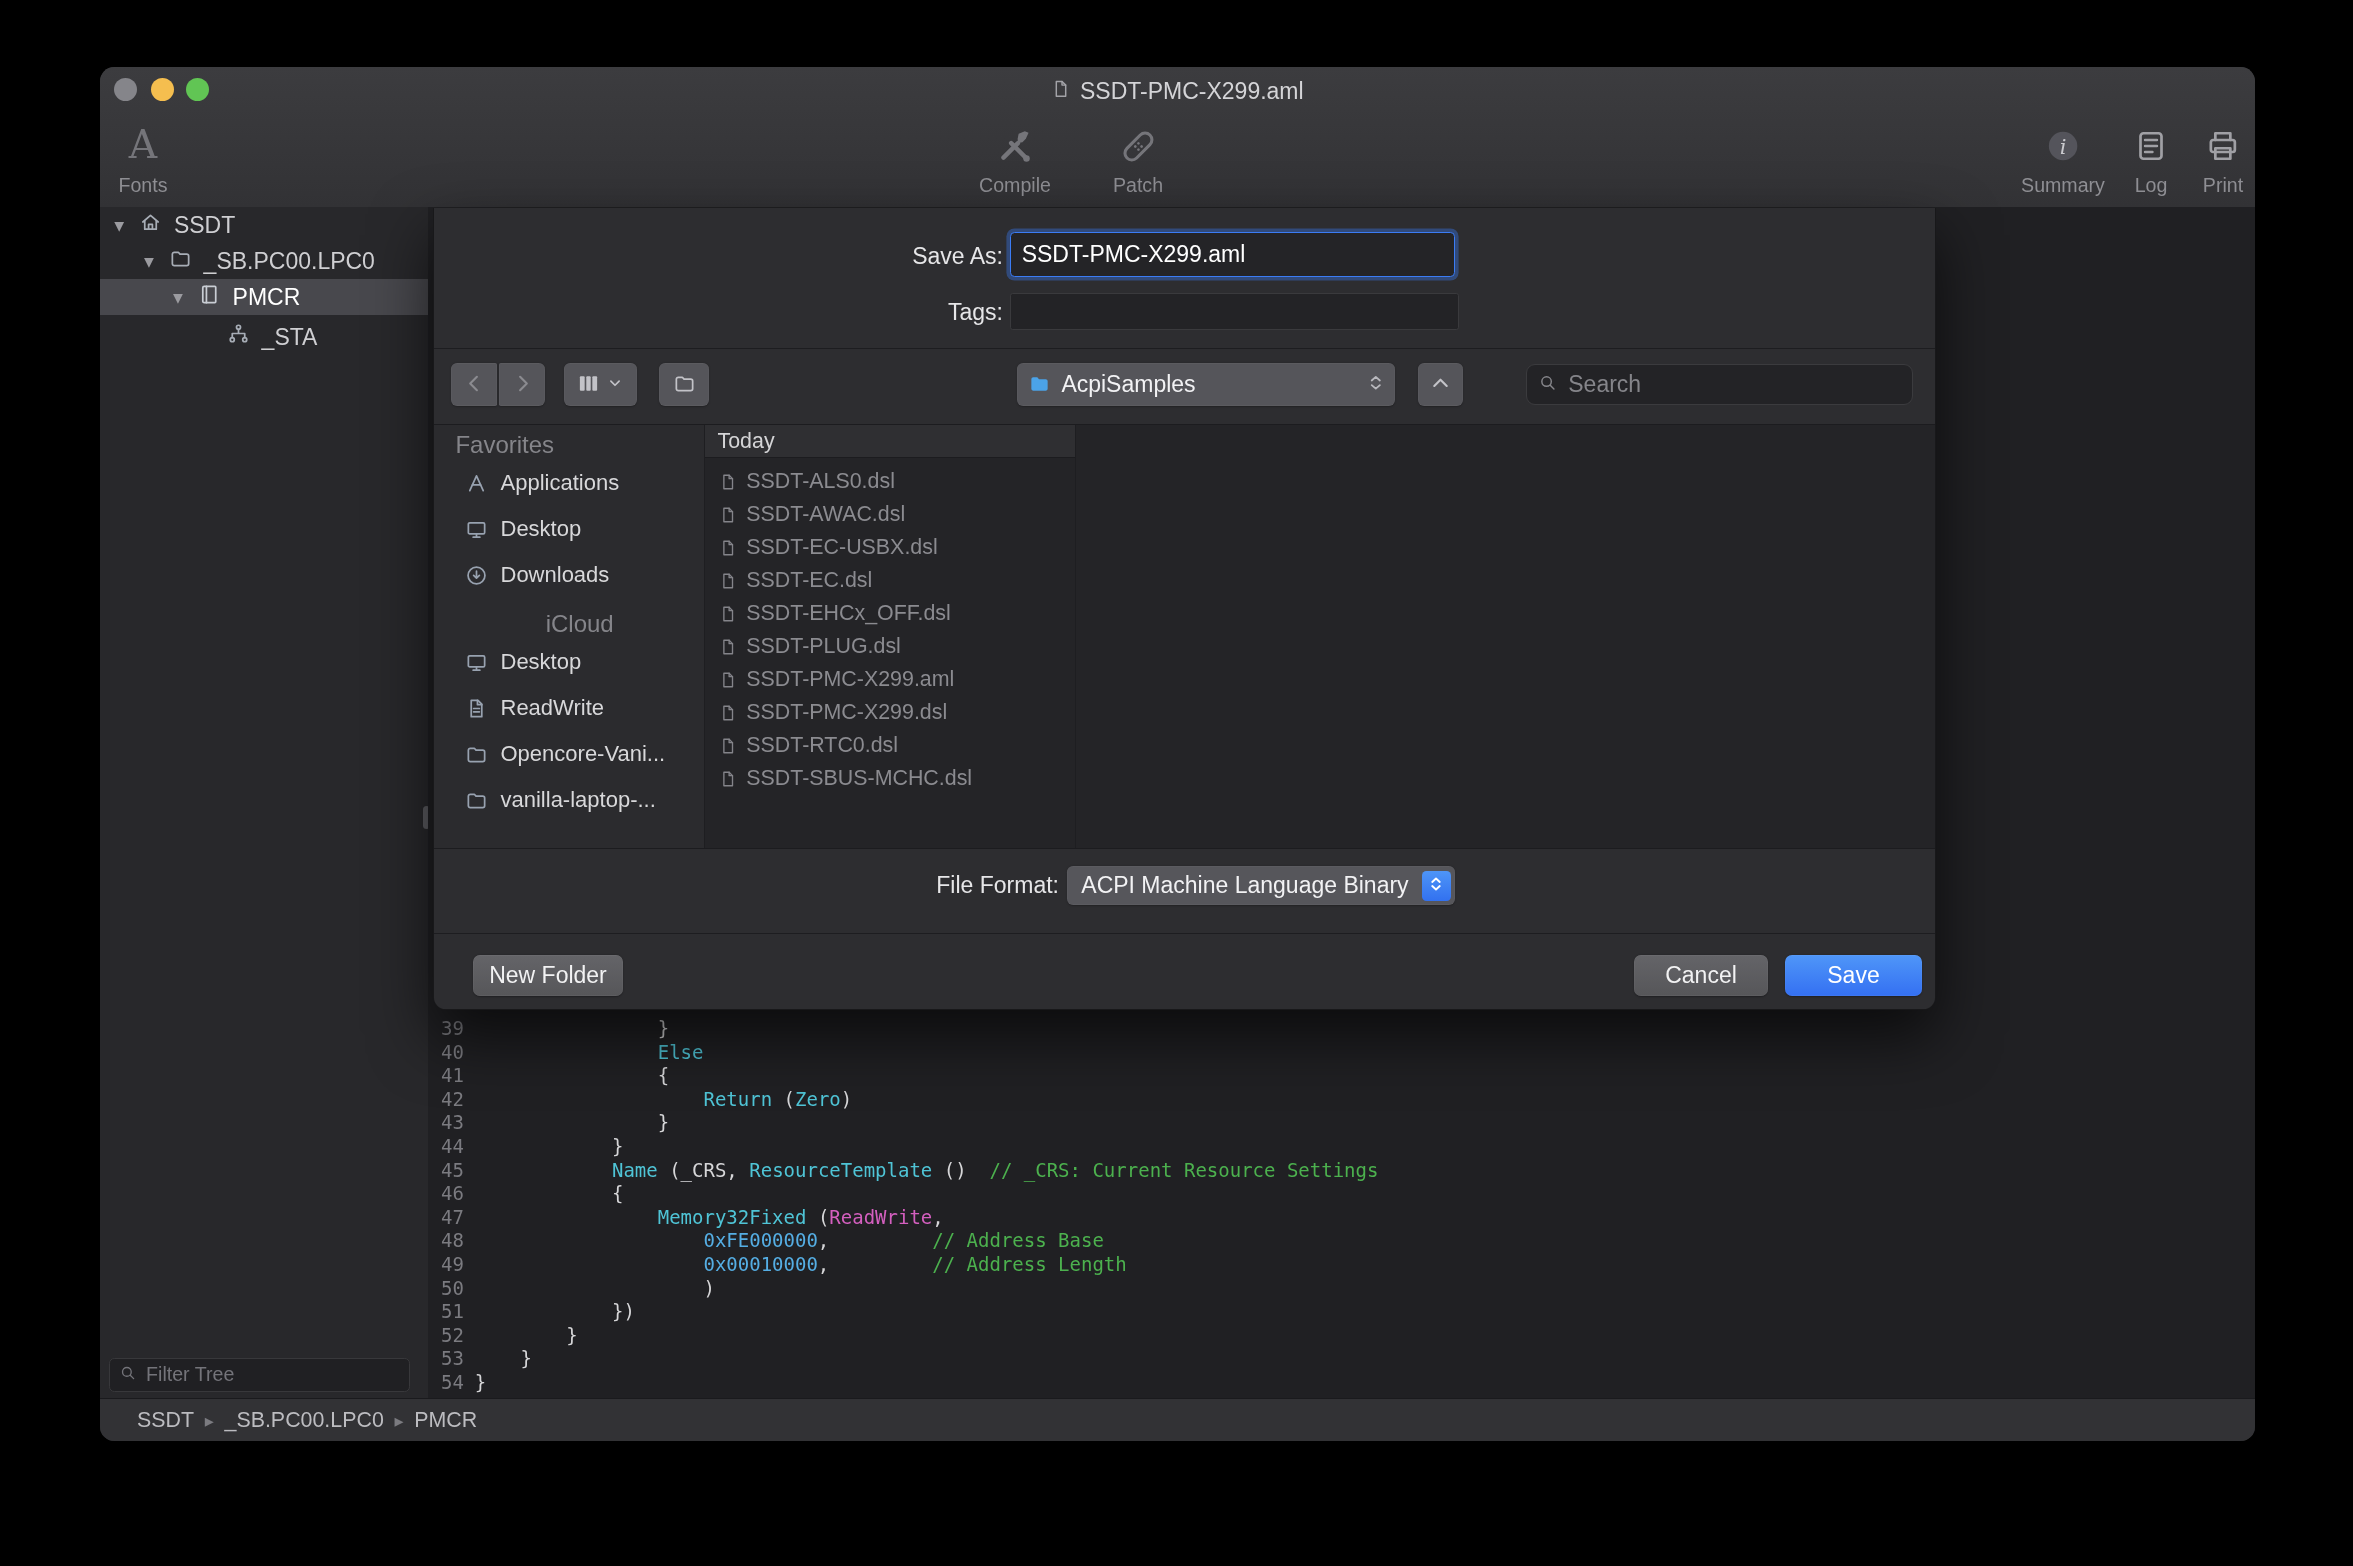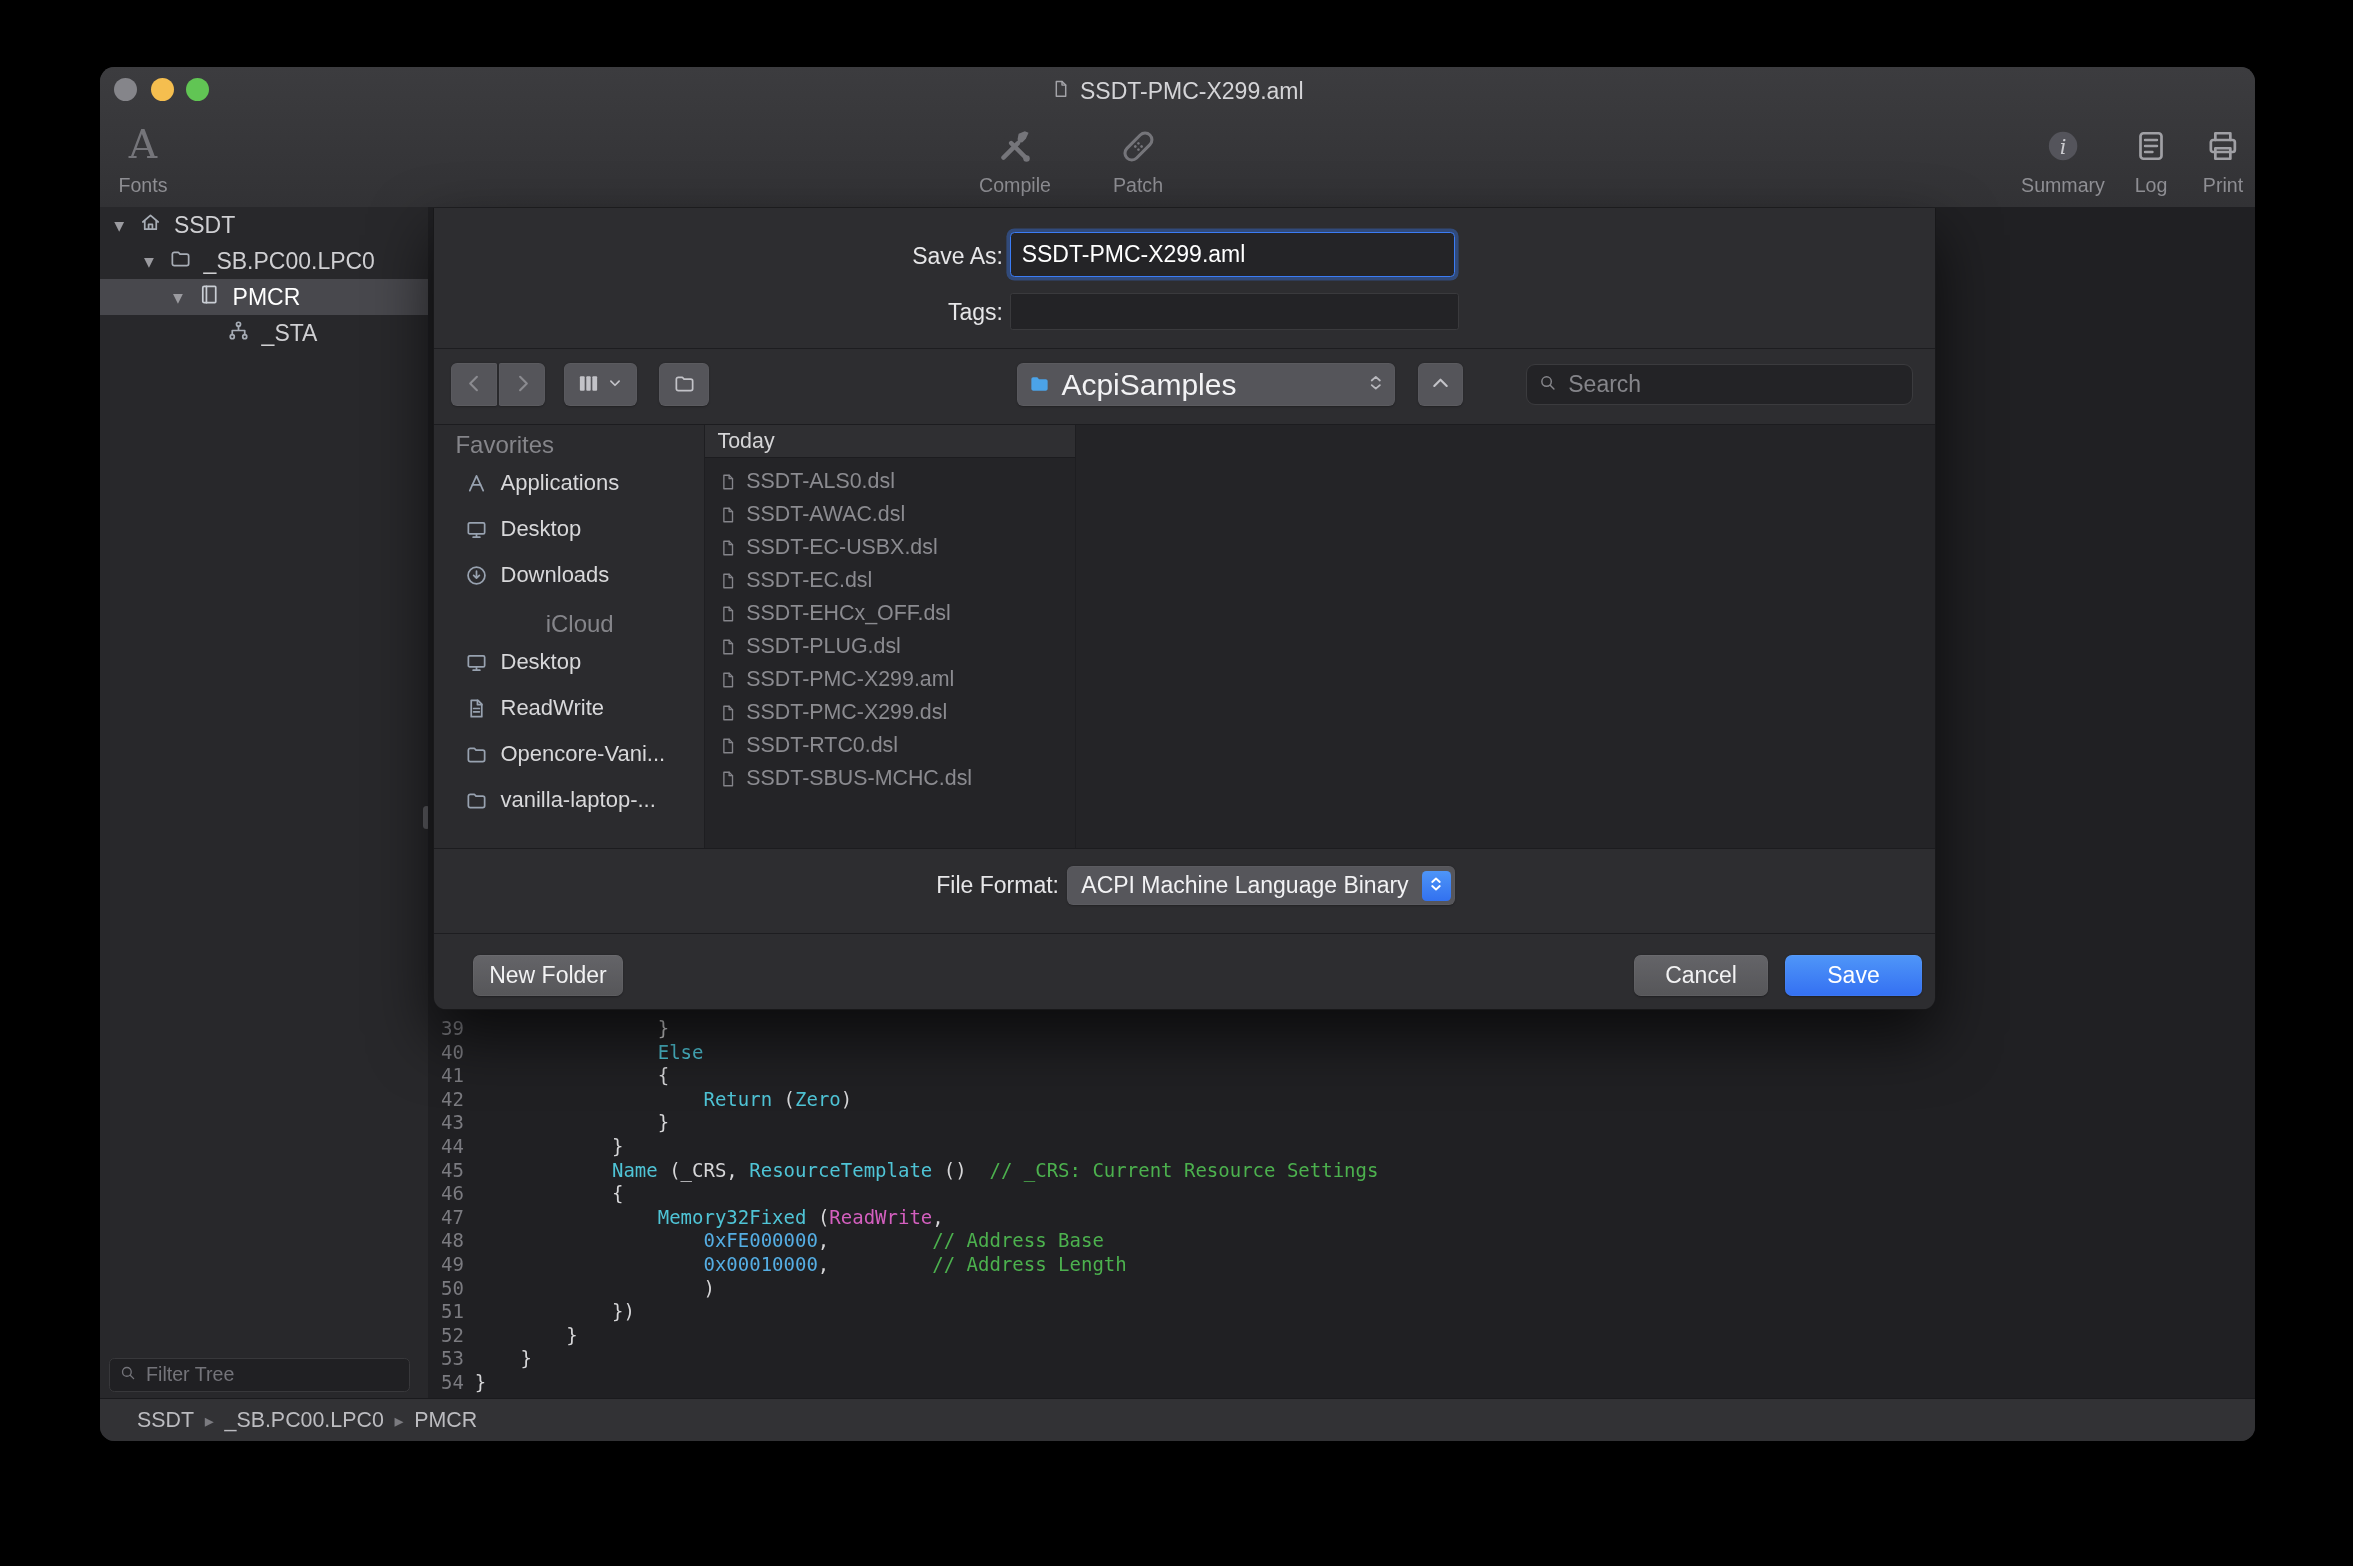--- a/index.html
+++ b/index.html
@@ -65,21 +65,21 @@
   .hr2{top:725px;}
   .navrow{position:absolute;left:0;top:155px;right:0;height:43px;}
   .navbtn{position:absolute;top:0;height:43px;background:#55555a;border-radius:6.2px;display:flex;align-items:center;justify-content:center;color:#8b8b90;box-shadow:inset 0 0 0 0.4px rgba(255,255,255,.07),0 0.9px 1.8px rgba(0,0,0,.25);}
   .nav-back{left:17px;width:46px;border-radius:6.2px 1.8px 1.8px 6.2px;}
   .nav-fwd{left:65px;width:46px;border-radius:1.8px 6.2px 6.2px 1.8px;}
   .nav-view{left:130px;width:73px;gap:5.3px;color:#c3c3c8;}
   .nav-folder{left:225px;width:50px;color:#c3c3c8;}
   .nav-up{left:984px;width:45px;color:#c3c3c8;}
   .popup{position:absolute;left:583px;top:0;width:378px;height:43px;background:#55555a;border-radius:6.2px;display:flex;align-items:center;box-shadow:inset 0 0 0 0.4px rgba(255,255,255,.07),0 0.9px 1.8px rgba(0,0,0,.25);}
   .popup .bluefolder{margin-left:10.7px;color:#4ba3e8;}
-  .popup .popup-label{margin-left:10.7px;font-size:30px;color:#f2f2f4;flex:1;}
+  .popup .popup-label{margin-left:10.7px;font-size:23px;color:#f2f2f4;flex:1;}
   .popup .stepper-g{margin-right:9px;color:#b9b9be;}
   .searchfield{position:absolute;left:1092px;top:0.9px;width:387px;height:41px;box-sizing:border-box;background:#232326;border:0.9px solid #3b3b3e;border-radius:9px;display:flex;align-items:center;gap:9px;padding:0 10.7px;color:#86868b;}
   .searchfield input{flex:1;background:transparent;border:none;outline:none;color:#d8d8da;font-size:23px;font-family:inherit;}
   .searchfield input::placeholder{color:#85858a;}
   .browser{position:absolute;left:0;right:0;top:216px;height:423px;background:#242427;border-top:0.9px solid #1c1c1f;border-bottom:0.9px solid #1c1c1f;display:flex;}
   .favcol{width:271px;box-sizing:border-box;background:#2b2b2e;border-right:0.9px solid #1e1e21;padding-top:5.3px;flex:none;}
   .fav-h{height:30px;line-height:30px;padding-left:21.4px;font-size:24px;color:#85858a;}
   .fav-h.cloud{margin-top:11px;text-align:center;}
   .fav-item{height:46px;display:flex;align-items:center;gap:12.5px;padding-left:31px;color:#d8d8da;font-size:22px;}
   .fav-item .ic{color:#98a2b0;flex:none;}
@@ -207,21 +207,21 @@
           <span>_SB.PC00.LPC0</span>
         </div>
         <div class="tree-row sel" style="padding-left: 73px;">
           <span class="disc">▾</span>
           <span class="treeic"><svg class="ic i26" viewBox="0 0 24 24" fill="none" stroke="currentColor" stroke-width="1.8" stroke-linecap="round" stroke-linejoin="round">
               <path d="M6.5 3.5h11a1 1 0 0 1 1 1v15a1 1 0 0 1-1 1h-11A1.5 1.5 0 0 1 5 19V5a1.5 1.5 0 0 1 1.5-1.5z"></path>
               <path d="M8.8 3.5v17"></path>
             </svg></span>
           <span>PMCR</span>
         </div>
-        <div class="tree-row" style="padding-left: 102px;">
+        <div class="tree-row" style="padding-left: 102px; align-items: flex-end;">
           <span class="disc spacer"></span>
           <span class="treeic"><svg class="ic i26" viewBox="0 0 24 24" fill="none" stroke="currentColor" stroke-width="1.8" stroke-linecap="round" stroke-linejoin="round">
               <circle cx="12" cy="5.5" r="2.1"></circle>
               <circle cx="5.5" cy="18.5" r="2.1"></circle>
               <circle cx="18.5" cy="18.5" r="2.1"></circle>
               <path d="M12 7.6V12M12 12H5.5v4.3M12 12h6.5v4.3"></path>
             </svg></span>
           <span>_STA</span>
         </div>
       </div>

